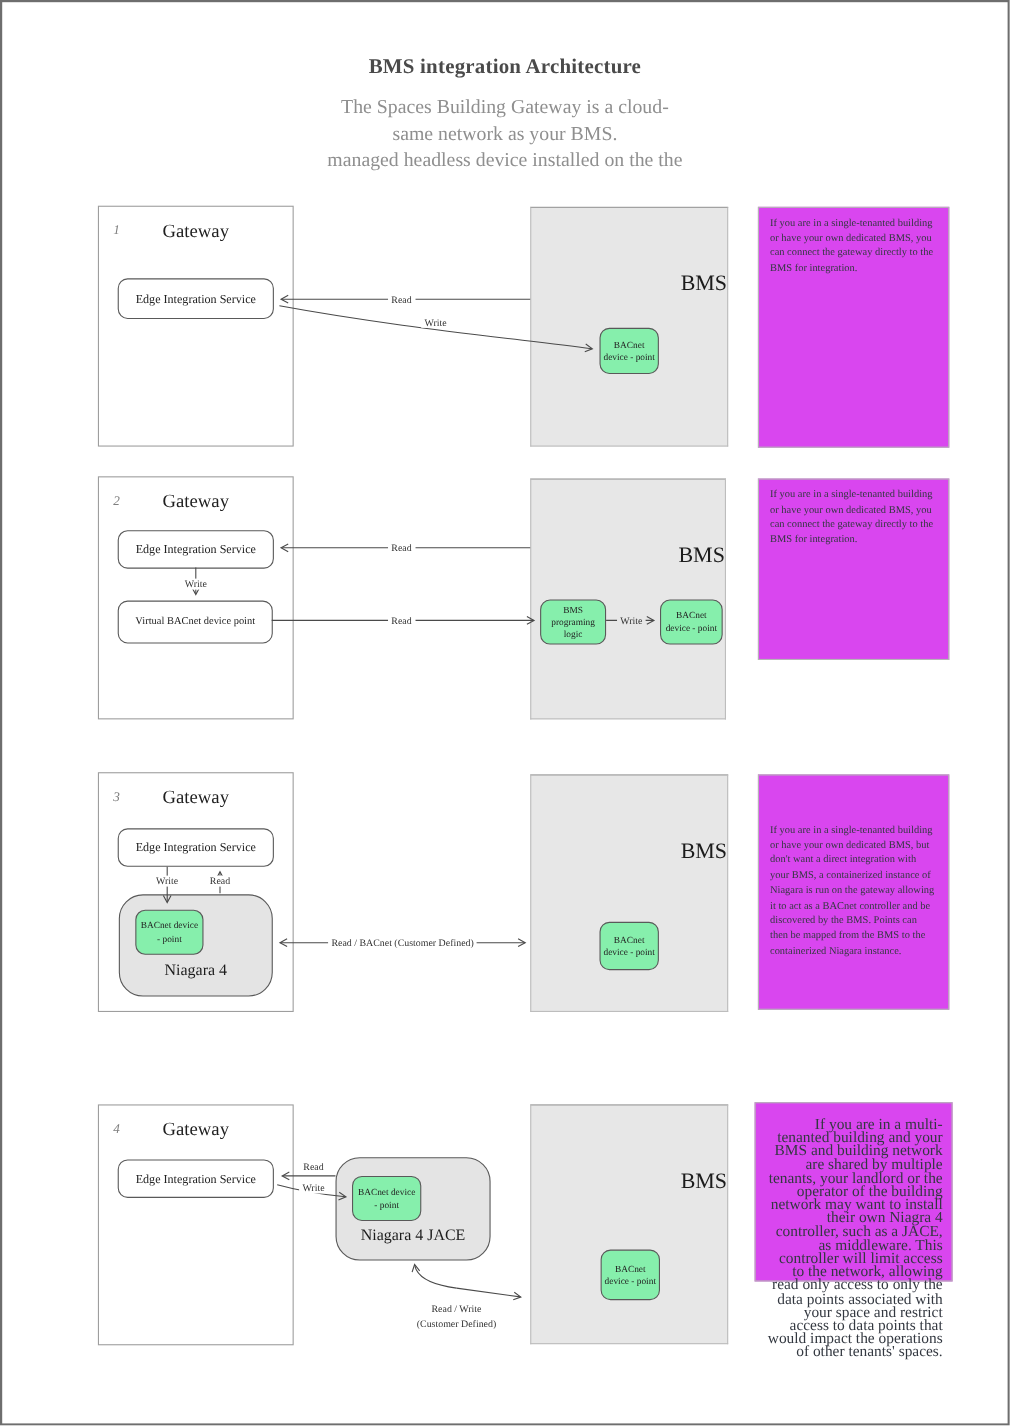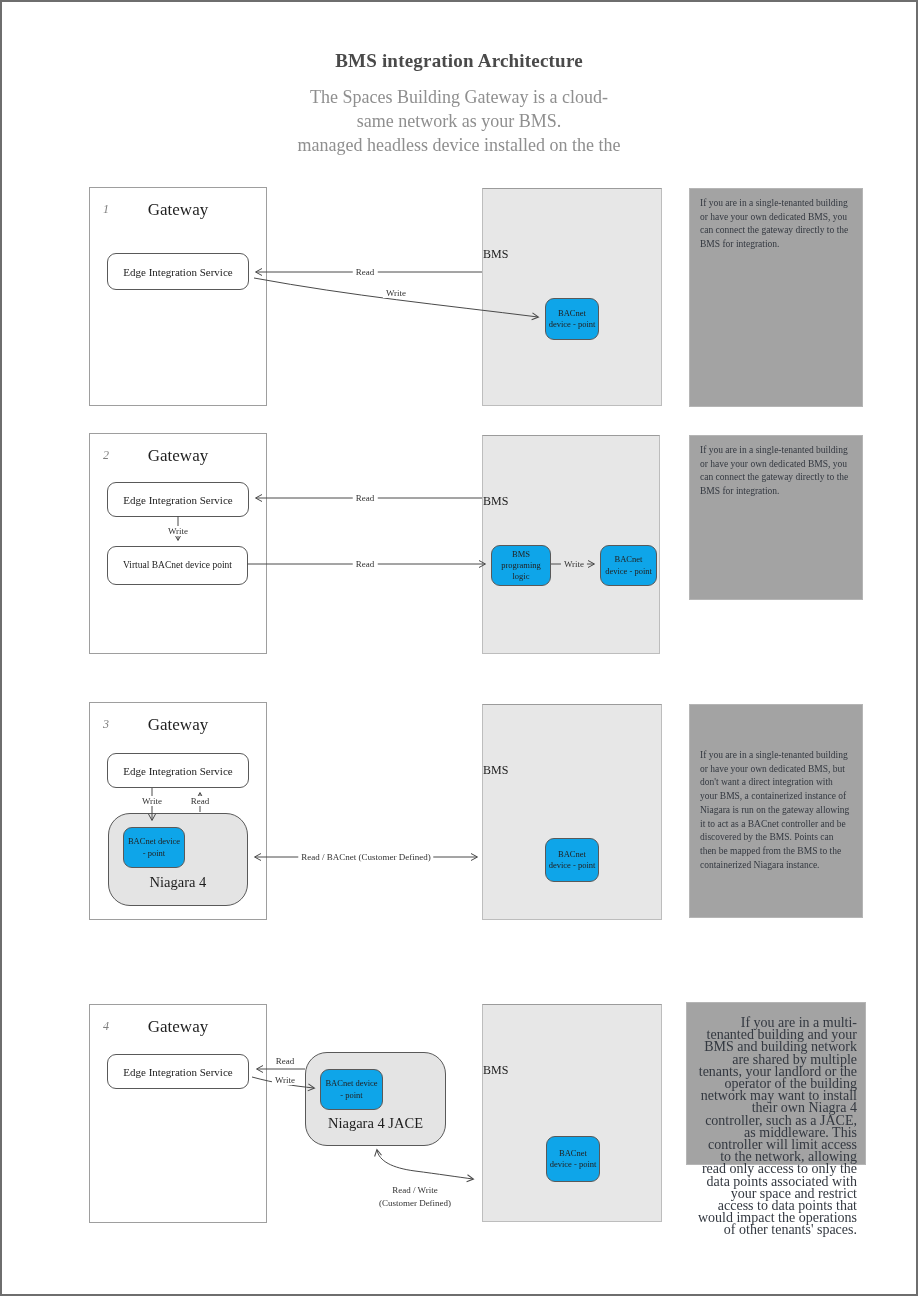--- a/index.html
+++ b/index.html
@@ -14,37 +14,37 @@
     font-size:19px;font-weight:bold;color:#4a4a4a;letter-spacing:.2px;
   }
   .subtitle{
     position:absolute;top:83px;left:0;width:100%;text-align:center;
     font-size:18px;line-height:24px;color:#8f8f8f;
   }
   .gw-box{background:#fff;border:1px solid #9e9e9e;box-sizing:border-box;}
   .row-num{position:absolute;left:13px;top:14px;font-style:italic;font-size:12px;color:#7f7f7f;}
   .gw-title{position:absolute;top:12px;left:0;width:100%;text-align:center;font-size:17px;color:#1f1f1f;}
   .bms-box{background:#e7e7e7;border:1px solid #bdbdbd;border-top-color:#9b9b9b;box-sizing:border-box;}
-  .bms-title{position:absolute;top:58px;left:0;width:100%;text-align:left;font-size:12px;color:#1c1c1c;}
+  .bms-title{position:absolute;top:58px;left:0;width:100%;text-align:right;font-size:20px;color:#1c1c1c;}
   .pill{
     position:absolute;border:1px solid #595959;border-radius:9px;background:#ffffff;
     display:flex;align-items:center;justify-content:center;text-align:center;
     box-sizing:border-box;color:#222;
   }
-  .pill.gray{background:#0ea5e9;}
+  .pill.gray{background:#86efac;}
   .pill.eis{font-size:11px;white-space:nowrap;}
   .pill.small{font-size:8.5px;line-height:1.3;padding:2px;}
   .pill.mid{font-size:9.5px;line-height:1.35;padding:2px;}
   .niagara{
     position:absolute;border:1px solid #595959;border-radius:22px;background:#e4e4e4;
     box-sizing:border-box;
   }
   .niagara-label{position:absolute;left:0;width:100%;text-align:center;font-size:14.5px;color:#1c1c1c;}
   .note-box{
-    background:#a3a3a3;border:1px solid #b5b5b5;box-sizing:border-box;
+    background:#d946ef;border:1px solid #b5b5b5;box-sizing:border-box;
     font-size:9.5px;line-height:13.7px;color:#333840;padding:8px 10px;
   }
   .note-box.pad-top{padding-top:44px;}
   .note-box.center{text-align:right;font-size:14px;line-height:12.2px;padding:14px 8px;}
   .lbl{
     position:absolute;transform:translate(-50%,-50%);background:#ffffff;
     font-size:9px;color:#333;padding:0 3px;white-space:nowrap;z-index:6;
   }
   .lbl.on-gray{background:#e7e7e7;}
   svg.connectors{position:absolute;left:0;top:0;z-index:5;pointer-events:none;}

